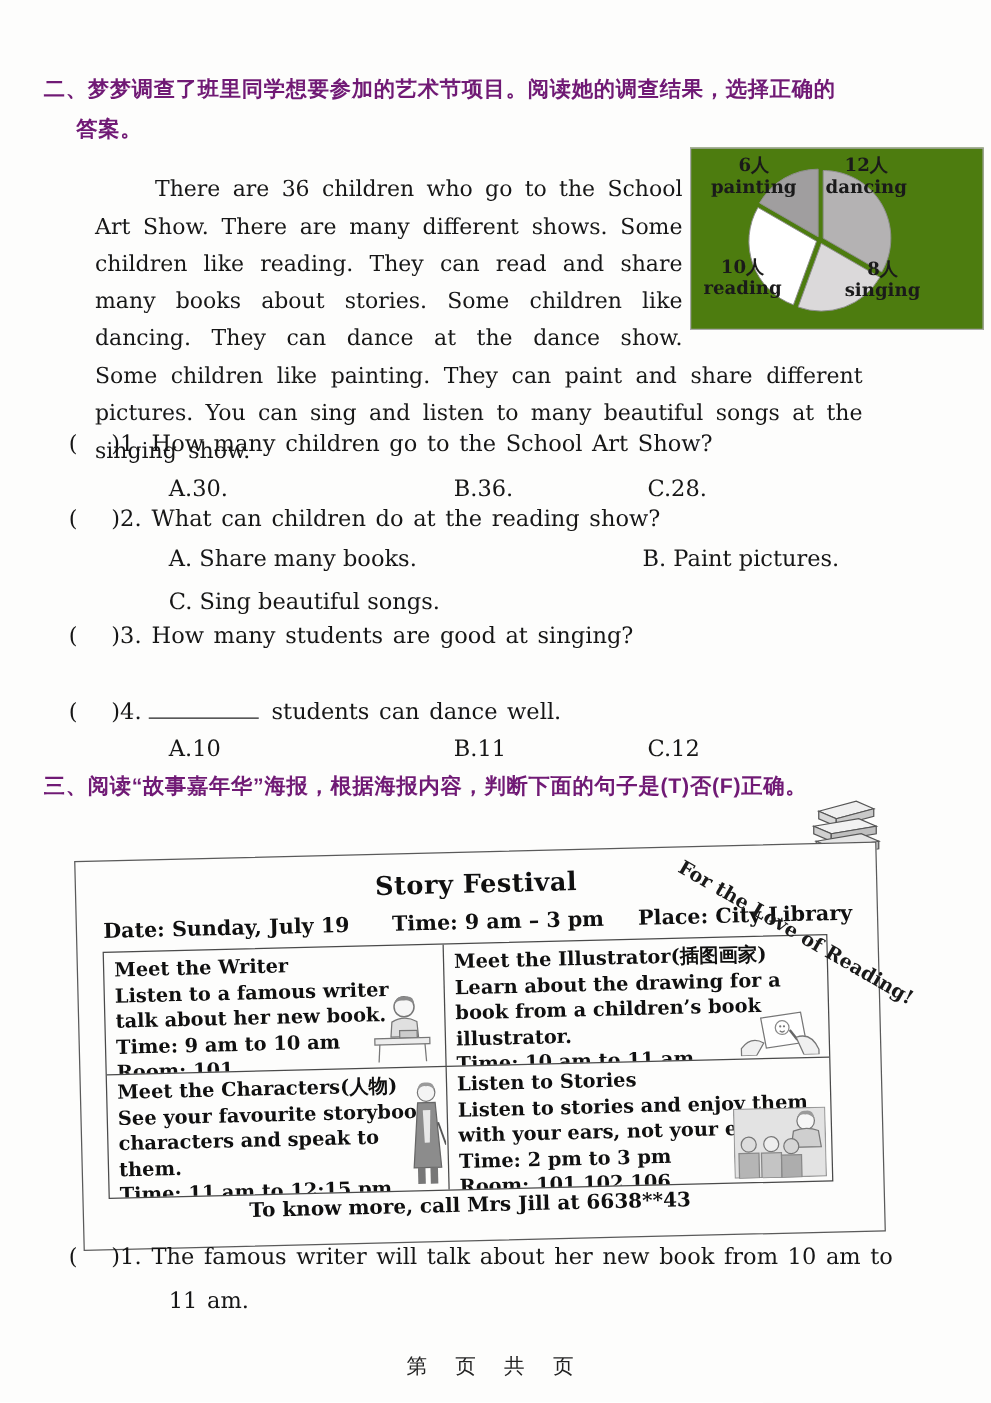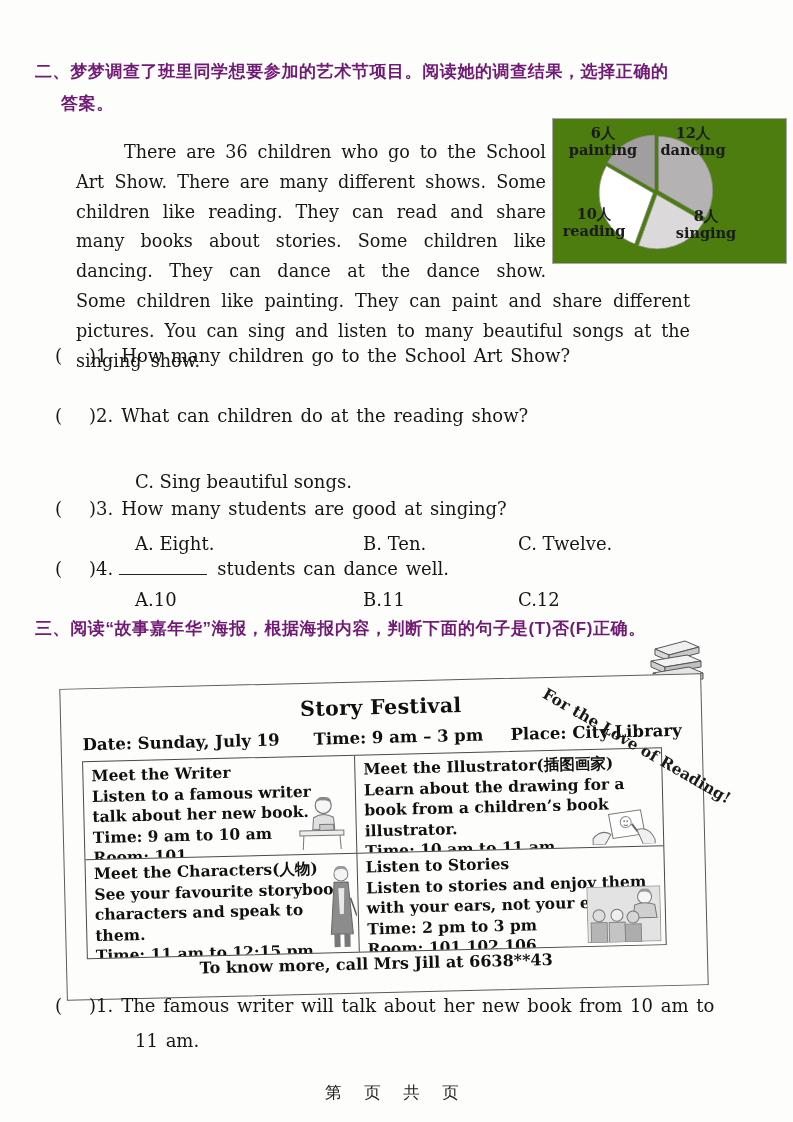--- a/index.html
+++ b/index.html
@@ -93,35 +93,39 @@
     </div>
     <div class="pielbl lbl-singing">
       <div>8人</div>
       <div>singing</div>
     </div>
   </div>
 
   <div class="qline" style="top:345px">
     <span>(</span><span class="pgap"></span><span>)1.</span><span class="qtext">How many children go to the School Art Show?</span>
   </div>
+  <div class="optrow" style="top:381px">
+    <span class="opt" style="left:135px">A.30.</span>
+    <span class="opt" style="left:363px">B.36.</span>
+    <span class="opt" style="left:518px">C.28.</span>
+  </div>
 
   <div class="qline" style="top:405px">
     <span>(</span><span class="pgap"></span><span>)2.</span><span class="qtext">What can children do at the reading show?</span>
   </div>
+  <div class="optrow" style="top:437px">
+    <span class="opt" style="left:135px">A. Share many books.</span>
+    <span class="opt" style="left:514px">B. Paint pictures.</span>
+  </div>
   <div class="optrow" style="top:471px">
     <span class="opt" style="left:135px">C. Sing beautiful songs.</span>
   </div>
 
   <div class="qline" style="top:498px">
     <span>(</span><span class="pgap"></span><span>)3.</span><span class="qtext">How many students are good at singing?</span>
-  </div>
-  <div class="optrow" style="top:533px">
-    <span class="opt" style="left:135px">A. Eight.</span>
-    <span class="opt" style="left:363px">B. Ten.</span>
-    <span class="opt" style="left:518px">C. Twelve.</span>
   </div>
 
   <div class="qline" style="top:558px">
     <span>(</span><span class="pgap"></span><span>)4.</span><span class="blank"></span><span>students can dance well.</span>
   </div>
   <div class="optrow" style="top:589px">
     <span class="opt" style="left:135px">A.10</span>
     <span class="opt" style="left:363px">B.11</span>
     <span class="opt" style="left:518px">C.12</span>
   </div>

